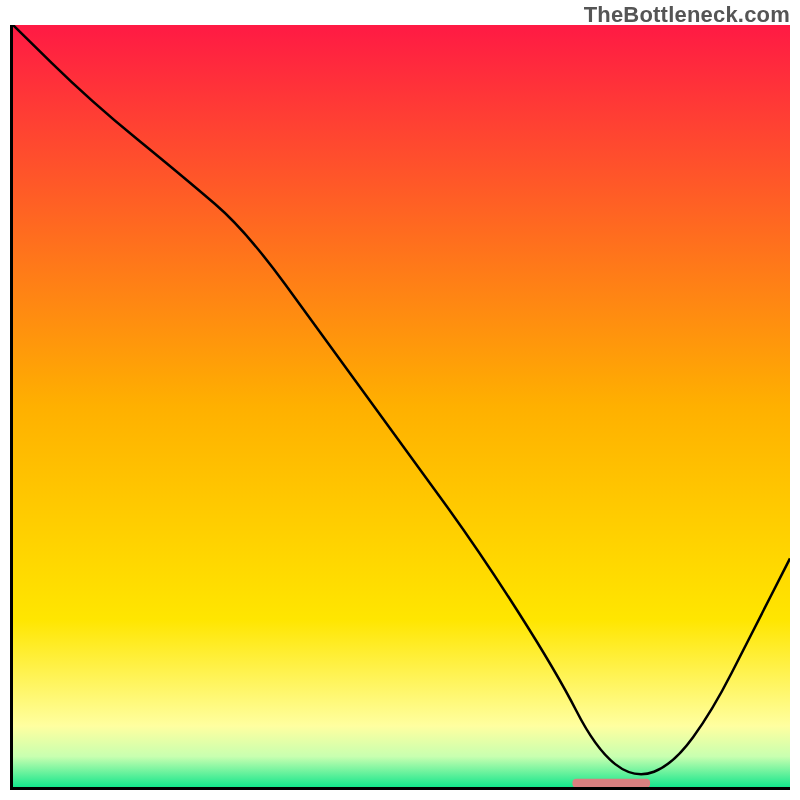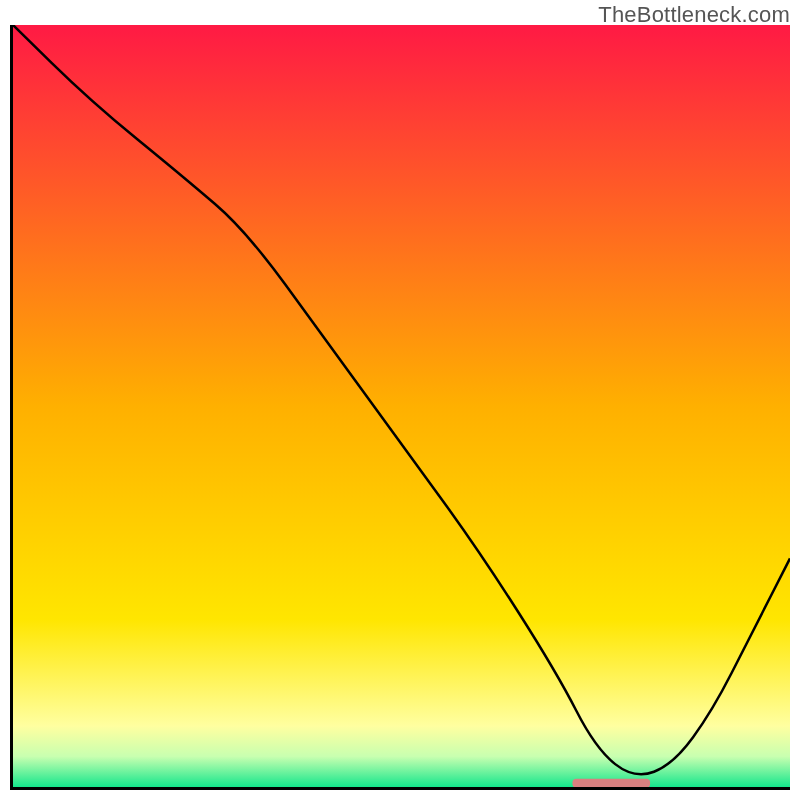--- a/index.html
+++ b/index.html
@@ -14,21 +14,21 @@
     position: relative;
     width: 800px;
     height: 800px;
   }
   .watermark {
     position: absolute;
     top: 2px;
     right: 10px;
     color: #555555;
     font-size: 22px;
-    font-weight: 400;
+    font-weight: 700;
     letter-spacing: 0.2px;
     z-index: 5;
     text-align: center;
   }
   .plot-frame {
     position: absolute;
     left: 10px;
     top: 25px;
     width: 780px;
     height: 765px;

